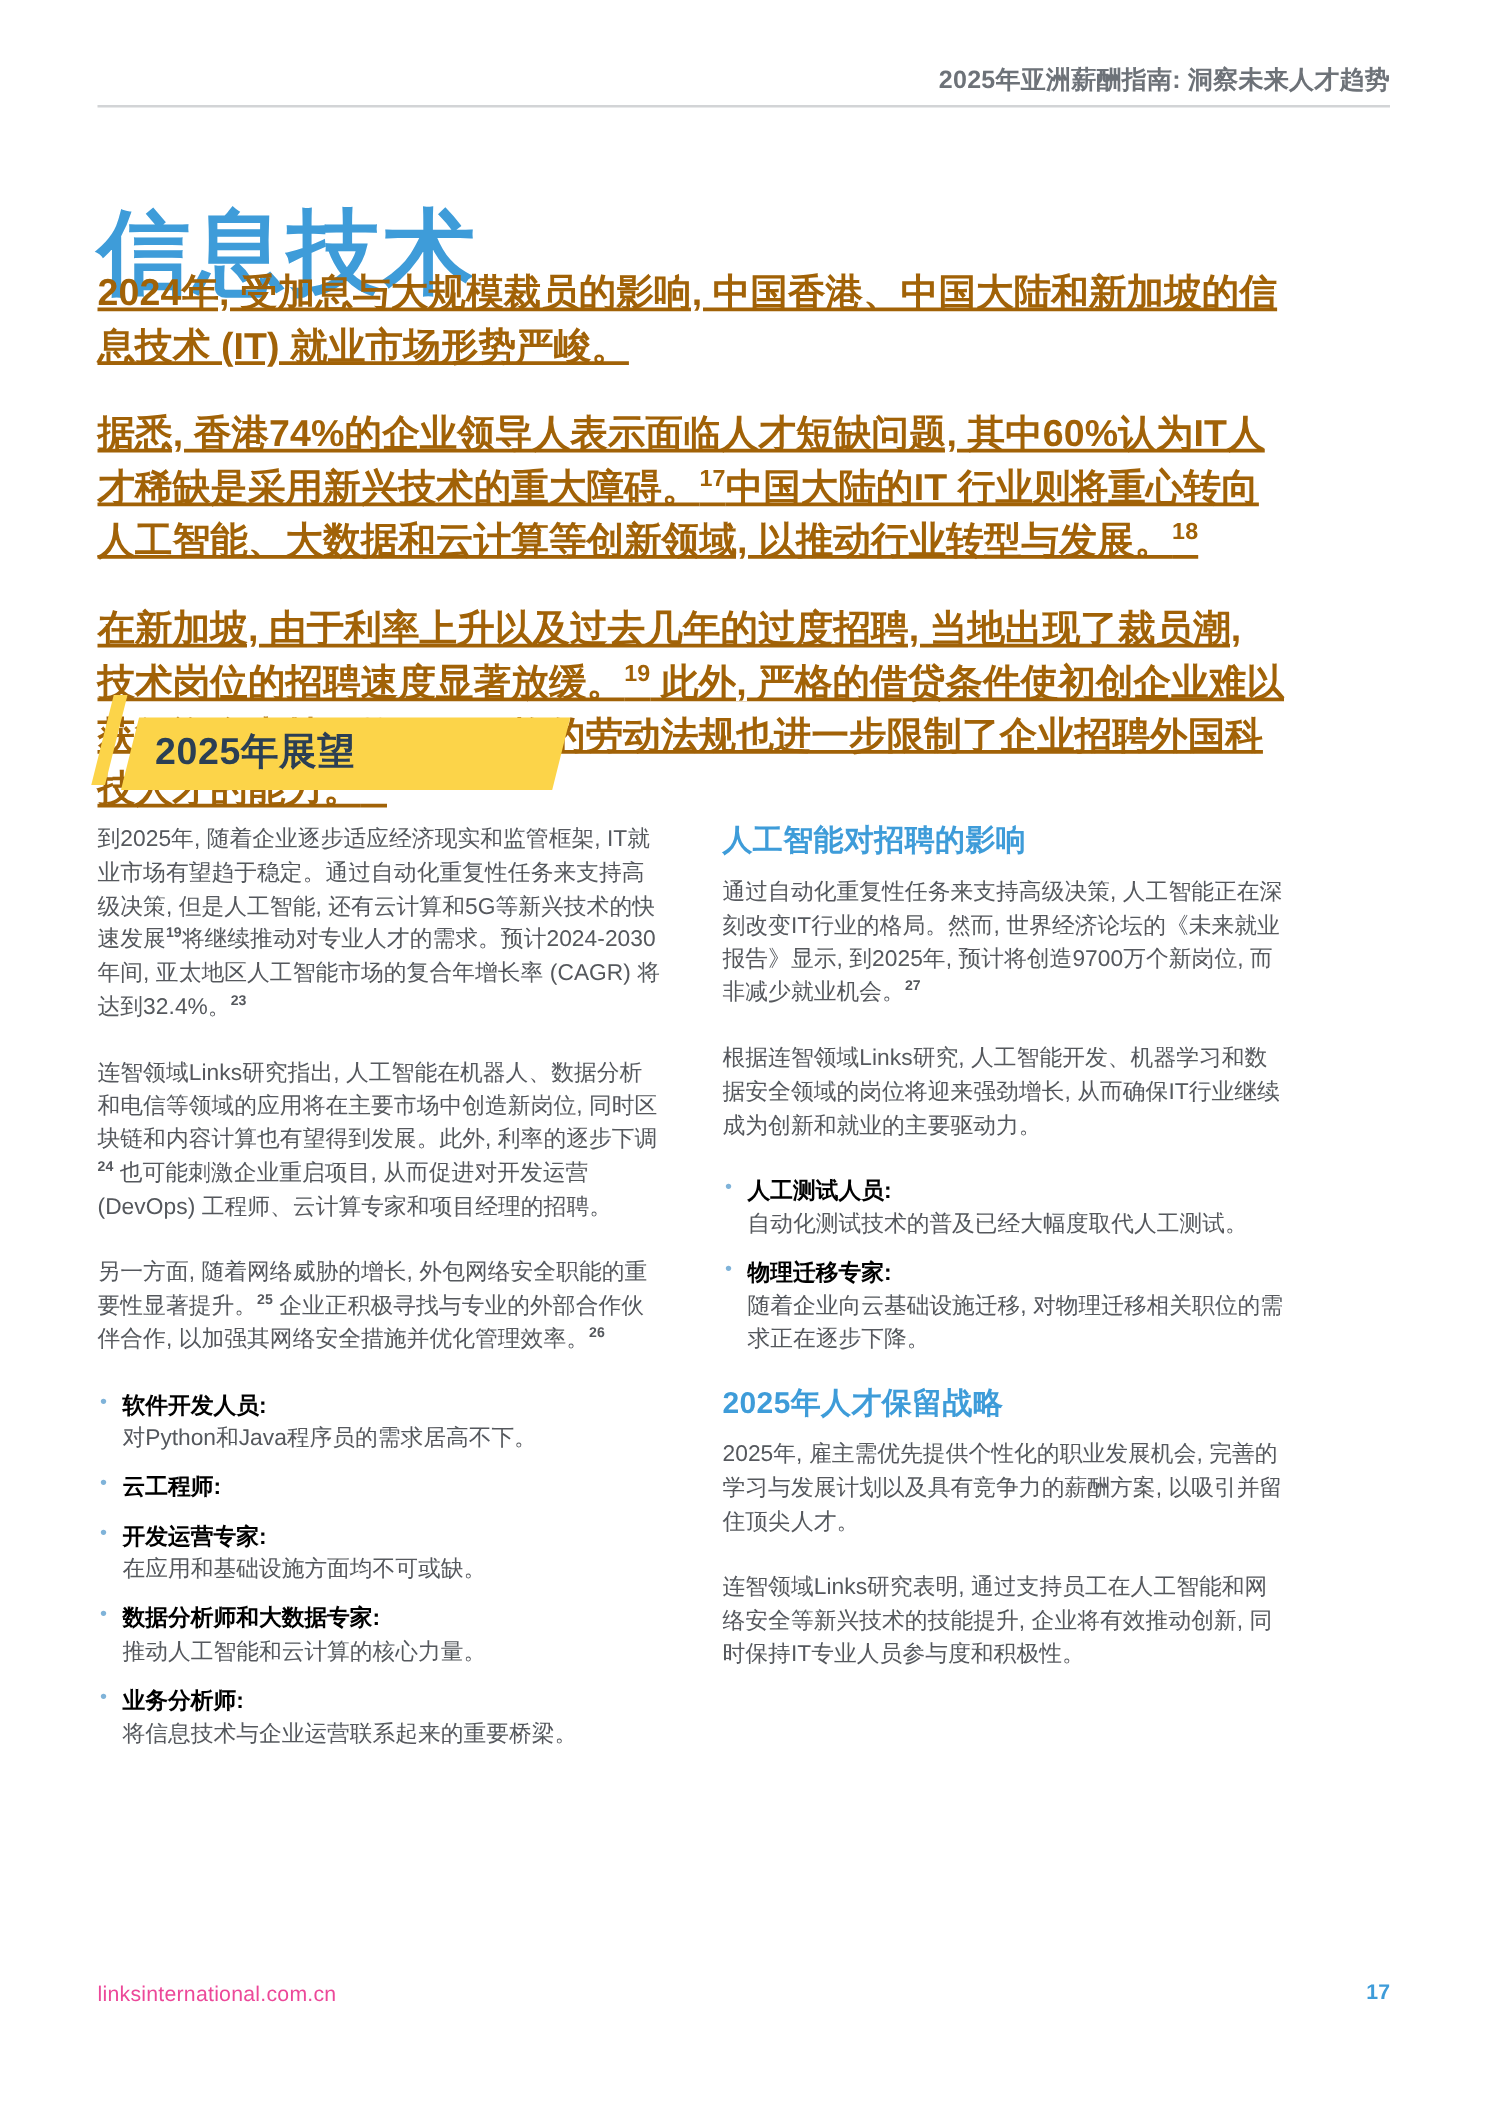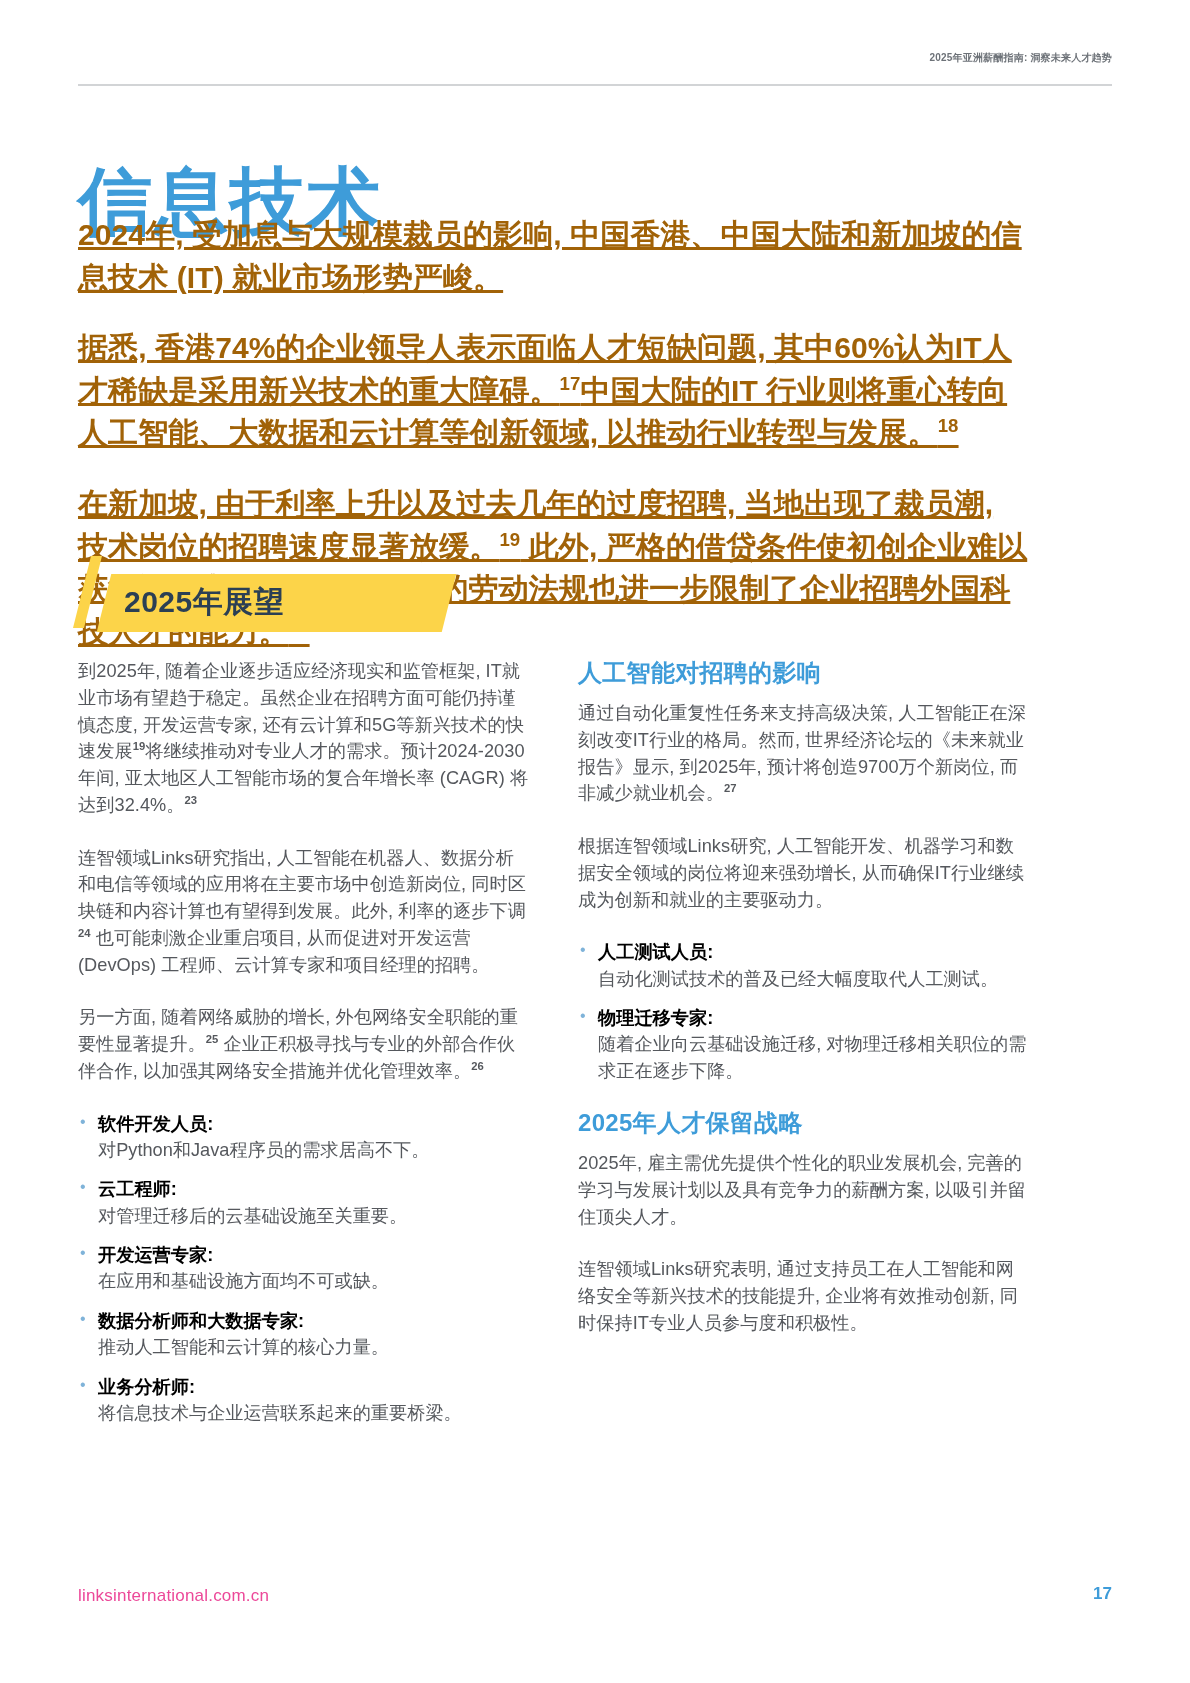--- a/index.html
+++ b/index.html
@@ -25,21 +25,21 @@
 
   
   .header {
     position: absolute;
     left: 78px;
     top: 52px;
     width: 1034px;
     text-align: right;
   }
   .header-title {
-    font-size: 10px;
+    font-size: 20px;
     font-weight: bold;
     color: #6d7278;
     letter-spacing: 0.2px;
     line-height: 1.2;
   }
   .header-rule {
     position: absolute;
     left: 78px;
     top: 84px;
     width: 1034px;
@@ -222,38 +222,37 @@
   </div>
 
   <div class="banner-wrap">
     <div class="banner-tick"></div>
     <div class="banner-box"></div>
     <div class="banner-text">2025年展望</div>
   </div>
 
   <div class="col col-left">
     <p>
-      <span>到2025年, 随着企业逐步适应经济现实和监管框架, IT就业市场有望趋于稳定。虽然企业在招聘方面可能仍持谨慎态度, 开发运营专家, 还有云计算和5G等新兴技术的快速发展</span><sup>19</sup><span>将继续推动对专业人才的需求。预计2024-2030年间, 亚太地区人工智能市场的复合年增长率 (CAGR) 将达到32.4%。</span><sup>23</sup>
+      <span>到2025年, 随着企业逐步适应经济现实和监管框架, IT就业市场有望趋于稳定。通过自动化重复性任务来支持高级决策, 但是人工智能, 还有云计算和5G等新兴技术的快速发展</span><sup>19</sup><span>将继续推动对专业人才的需求。预计2024-2030年间, 亚太地区人工智能市场的复合年增长率 (CAGR) 将达到32.4%。</span><sup>23</sup>
     </p>
     <p>
       <span>连智领域Links研究指出, 人工智能在机器人、数据分析和电信等领域的应用将在主要市场中创造新岗位, 同时区块链和内容计算也有望得到发展。此外, 利率的逐步下调</span><sup>24</sup><span> 也可能刺激企业重启项目, 从而促进对开发运营 (DevOps) 工程师、云计算专家和项目经理的招聘。</span>
     </p>
     <p>
       <span>另一方面, 随着网络威胁的增长, 外包网络安全职能的重要性显著提升。</span><sup>25</sup><span> 企业正积极寻找与专业的外部合作伙伴合作, 以加强其网络安全措施并优化管理效率。</span><sup>26</sup>
     </p>
 
 
     <ul class="bullets">
       <li>
         <span class="b-title">软件开发人员:</span>
         <span class="b-desc">对Python和Java程序员的需求居高不下。</span>
       </li>
       <li>
         <span class="b-title">云工程师:</span>
-        <span class="b-desc">对管理迁移后的云基础设施至关重要。</span>
       </li>
       <li>
         <span class="b-title">开发运营专家:</span>
         <span class="b-desc">在应用和基础设施方面均不可或缺。</span>
       </li>
       <li>
         <span class="b-title">数据分析师和大数据专家:</span>
         <span class="b-desc">推动人工智能和云计算的核心力量。</span>
       </li>
       <li>

